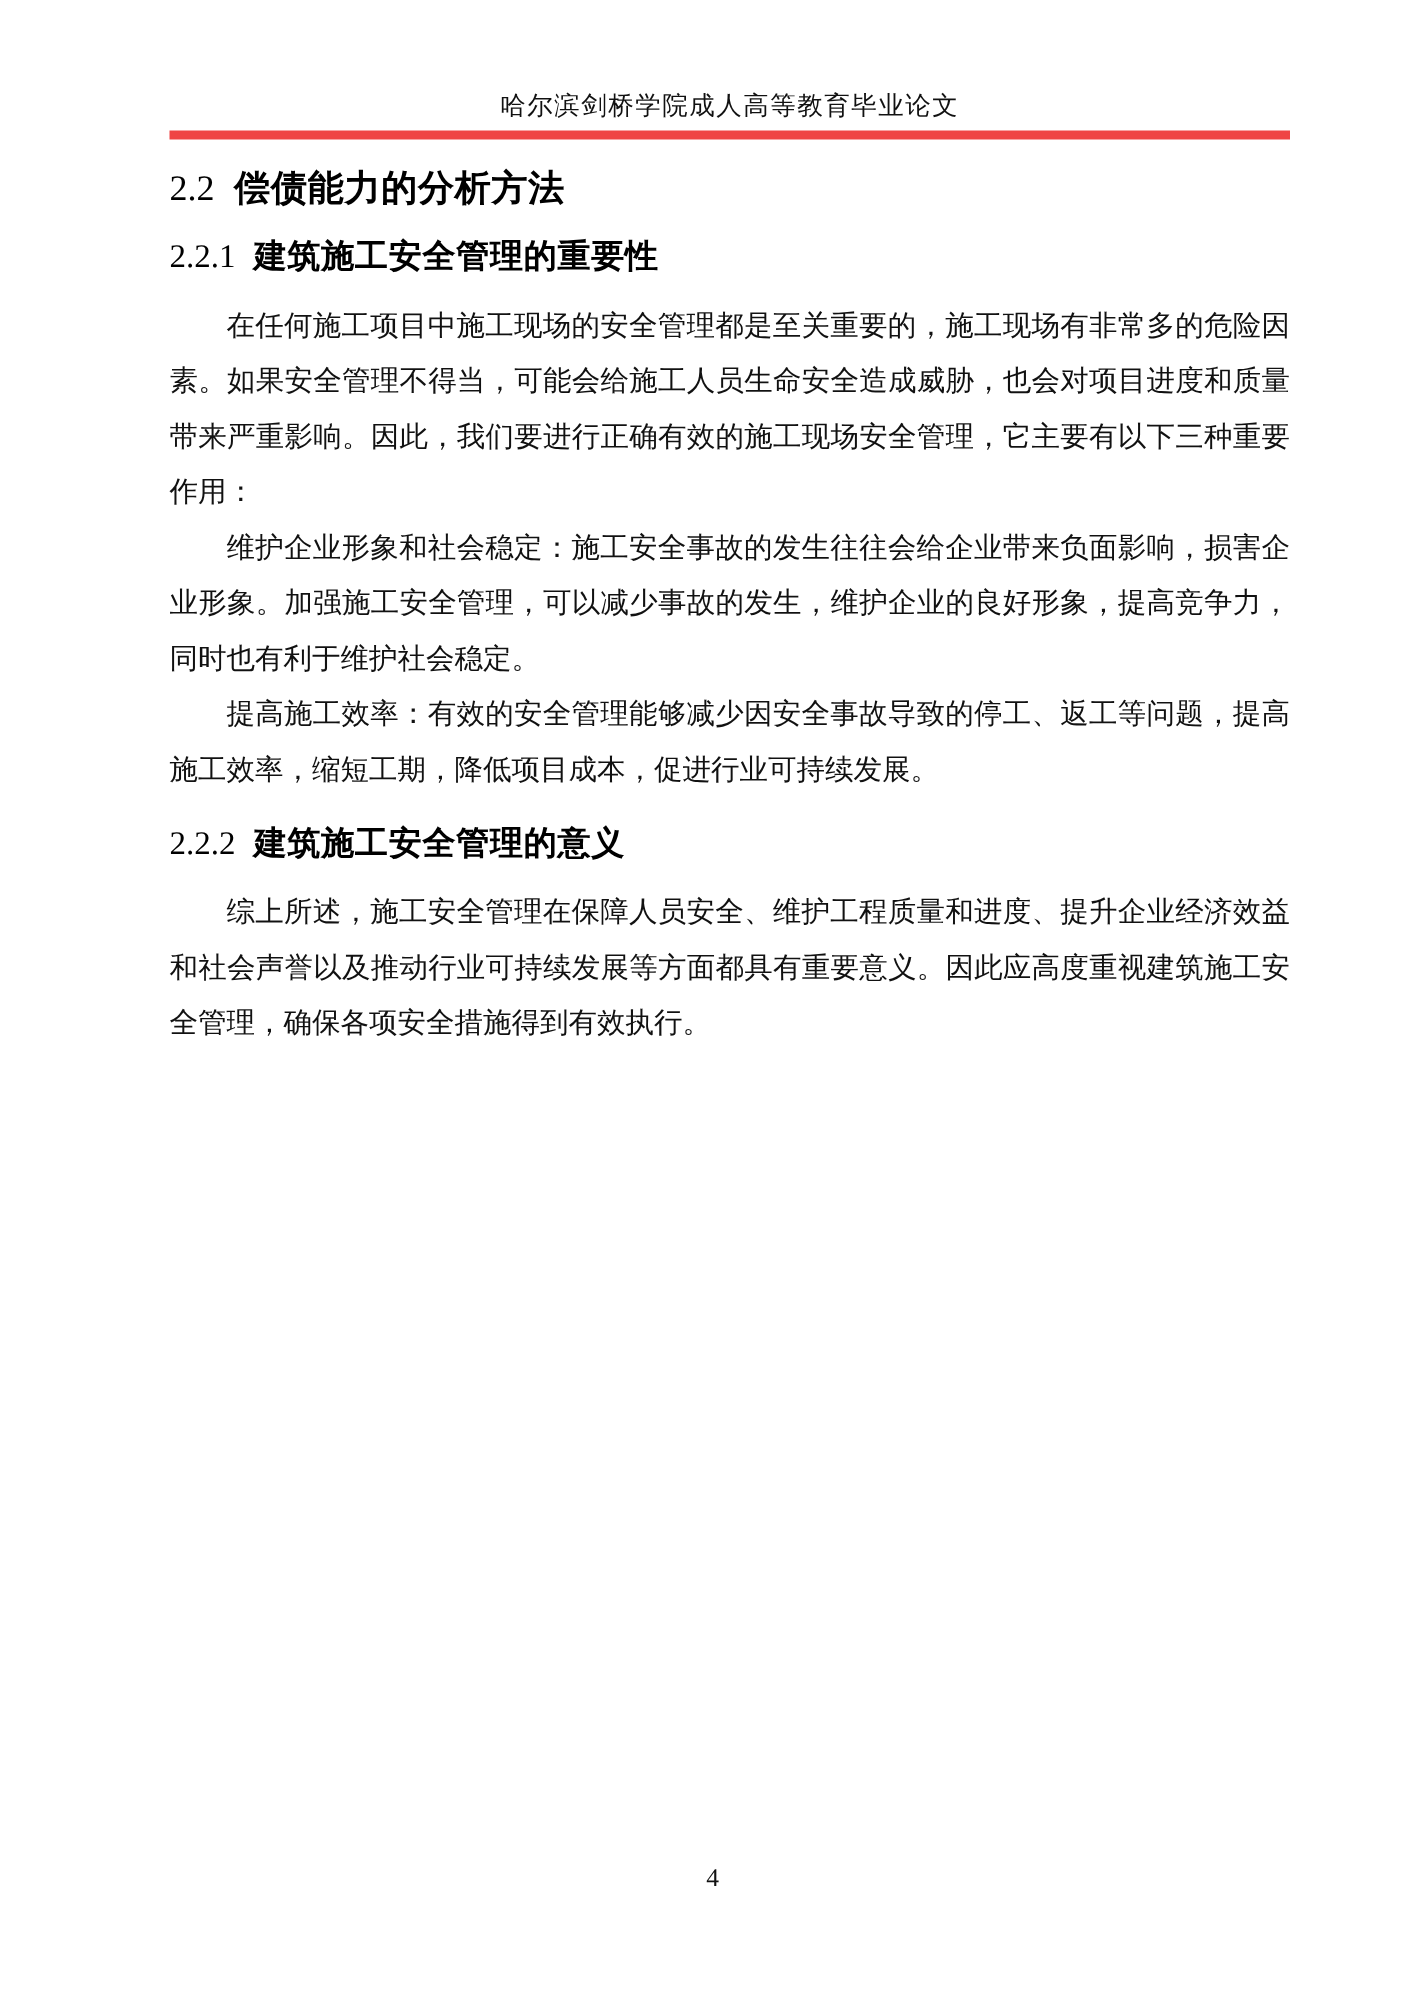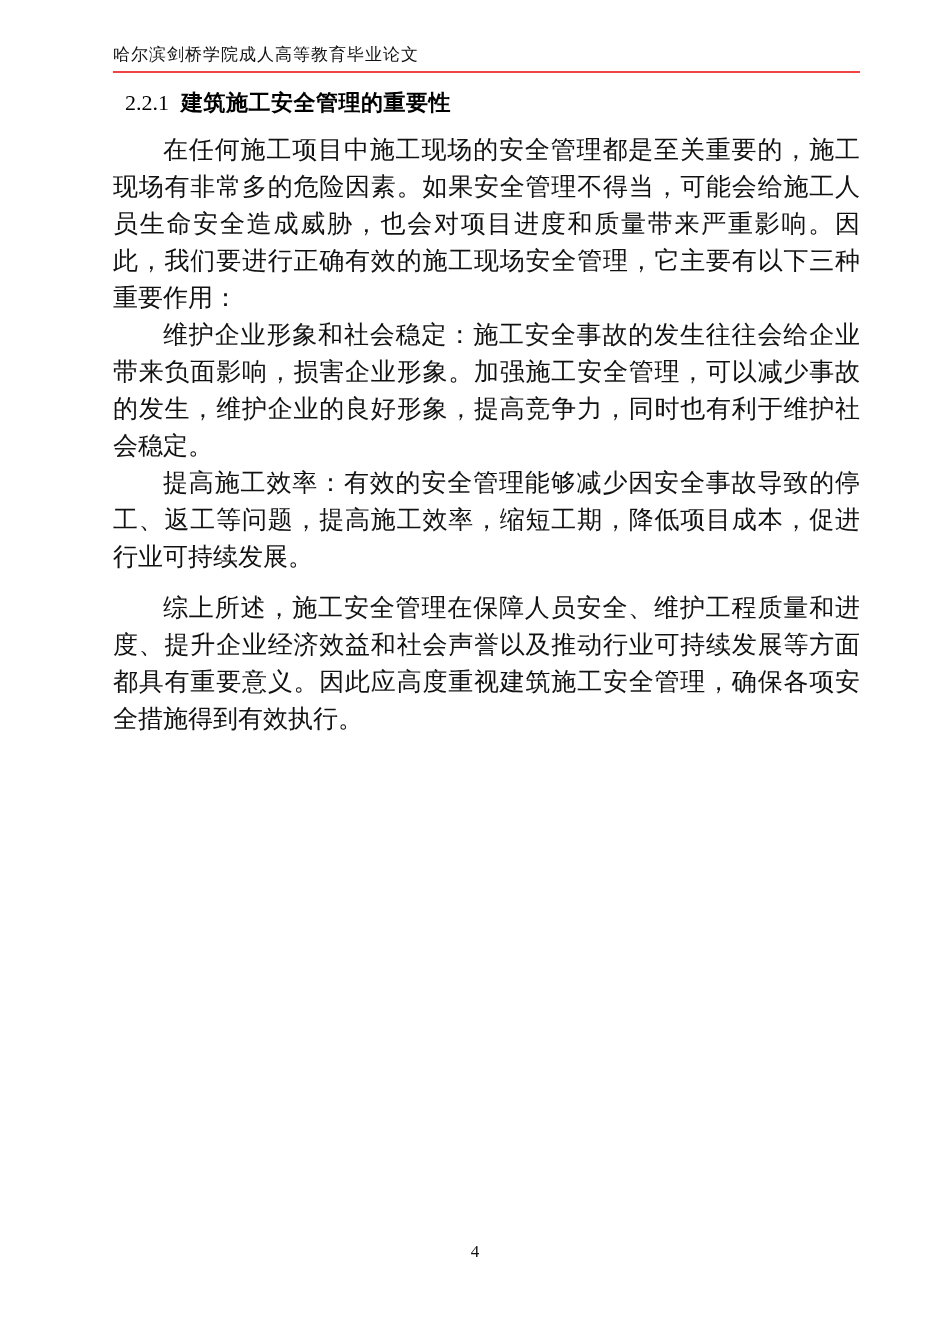--- a/index.html
+++ b/index.html
@@ -16,24 +16,24 @@
     overflow: hidden;
     font-family: "Liberation Serif", "DejaVu Serif", serif;
   }
   .content {
     position: absolute;
     left: 113px;
     right: 90px;
     top: 0;
   }
   .header {
-    padding-top: 44px;
+    padding-top: 60px;
     padding-bottom: 5px;
-    border-bottom: 2px solid #ef4444;
-    text-align: left;
+    border-bottom: 6px solid #ef4444;
+    text-align: center;
   }
   .header-text {
     font-size: 17px;
     line-height: 22px;
     color: #111111;
     letter-spacing: 1px;
   }
   .figure-caption {
     margin-top: 36px;
     text-align: center;
@@ -52,30 +52,30 @@
     font-weight: normal;
     margin-right: 0.55em;
     letter-spacing: 0;
   }
   .h2 {
     margin: 18px 0 0 0;
     font-size: 24px;
     line-height: 30px;
   }
   .h3 {
-    margin: 16px 0 0 12px;
+    margin: 16px 0 0 0;
     font-size: 22px;
     line-height: 28px;
   }
   .body-block {
     margin-top: 14px;
   }
   .para {
     margin: 0;
-    font-size: 25px;
+    font-size: 19px;
     line-height: 37px;
     text-align: justify;
     text-justify: inter-ideograph;
     text-indent: 2em;
     color: #111111;
   }
   .page-number {
     position: absolute;
     top: 1240px;
     left: 0;
@@ -90,31 +90,37 @@
 <body>
 
 <div class="page">
   <div class="content">
 
     <div class="header">
       <div class="header-text">哈尔滨剑桥学院成人高等教育毕业论文</div>
     </div>
 
 
+    <div class="heading h2">
+      <span class="h-num">2.2</span><span class="h-title">偿债能力的分析方法</span>
+    </div>
 
     <div class="heading h3">
       <span class="h-num">2.2.1</span><span class="h-title">建筑施工安全管理的重要性</span>
     </div>
 
     <div class="body-block">
       <p class="para">在任何施工项目中施工现场的安全管理都是至关重要的，施工现场有非常多的危险因素。如果安全管理不得当，可能会给施工人员生命安全造成威胁，也会对项目进度和质量带来严重影响。因此，我们要进行正确有效的施工现场安全管理，它主要有以下三种重要作用：</p>
       <p class="para">维护企业形象和社会稳定：施工安全事故的发生往往会给企业带来负面影响，损害企业形象。加强施工安全管理，可以减少事故的发生，维护企业的良好形象，提高竞争力，同时也有利于维护社会稳定。</p>
       <p class="para">提高施工效率：有效的安全管理能够减少因安全事故导致的停工、返工等问题，提高施工效率，缩短工期，降低项目成本，促进行业可持续发展。</p>
     </div>
 
+    <div class="heading h3">
+      <span class="h-num">2.2.2</span><span class="h-title">建筑施工安全管理的意义</span>
+    </div>
 
     <div class="body-block">
       <p class="para">综上所述，施工安全管理在保障人员安全、维护工程质量和进度、提升企业经济效益和社会声誉以及推动行业可持续发展等方面都具有重要意义。因此应高度重视建筑施工安全管理，确保各项安全措施得到有效执行。</p>
     </div>
 
   </div>
 
   <div class="page-number">4</div>
 </div>
 

